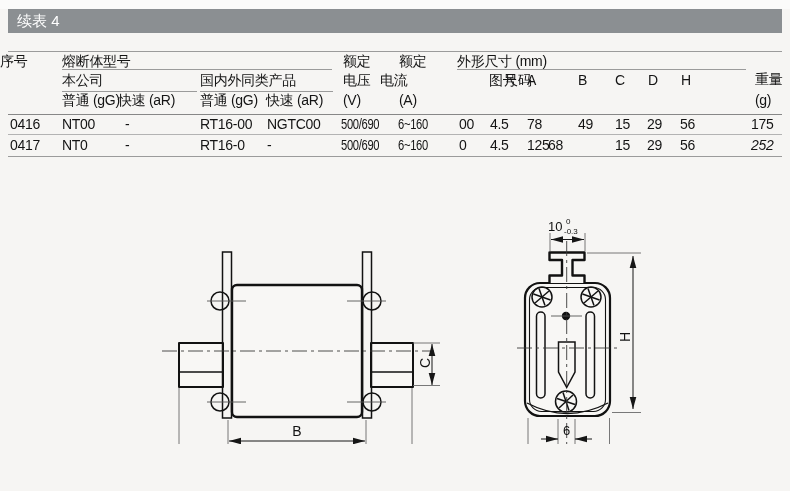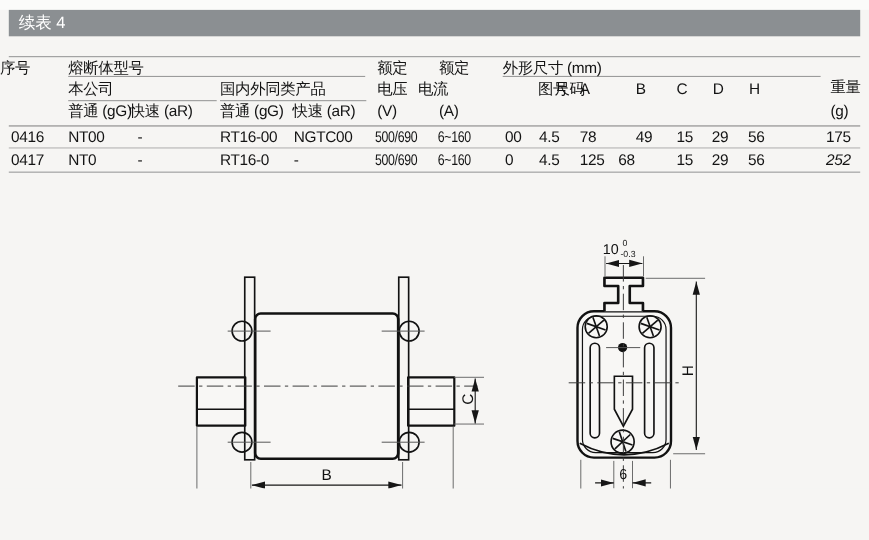--- a/index.html
+++ b/index.html
@@ -92,21 +92,21 @@
     <div class="c" style="left:10px;top:137px;">0417</div>
     <div class="c" style="left:62px;top:137px;">NT0</div>
     <div class="c" style="left:125px;top:137px;">-</div>
     <div class="c" style="left:200px;top:137px;">RT16-0</div>
     <div class="c" style="left:267px;top:137px;">-</div>
     <div class="c cond" style="left:341px;top:137px;">500/690</div>
     <div class="c cond" style="left:398px;top:137px;">6~160</div>
     <div class="c" style="left:459px;top:137px;">0</div>
     <div class="c" style="left:490px;top:137px;">4.5</div>
     <div class="c" style="left:527px;top:137px;">125</div>
-    <div class="c" style="left:562px;top:137px;">68</div>
+    <div class="c" style="left:548px;top:137px;">68</div>
     <div class="c" style="left:615px;top:137px;">15</div>
     <div class="c" style="left:647px;top:137px;">29</div>
     <div class="c" style="left:680px;top:137px;">56</div>
     <div class="c" style="left:751px;top:137px;font-style:italic;">252</div>
   </div>
 
   <svg width="790" height="291" viewBox="0 200 790 291">
     <defs>
       <marker id="ar" viewBox="0 -4 12 8" refX="12" refY="0" markerWidth="12" markerHeight="8" orient="auto-start-reverse" markerUnits="userSpaceOnUse">
         <path d="M12,0 L0,3.3 L0,-3.3 Z" fill="#161616"></path>

